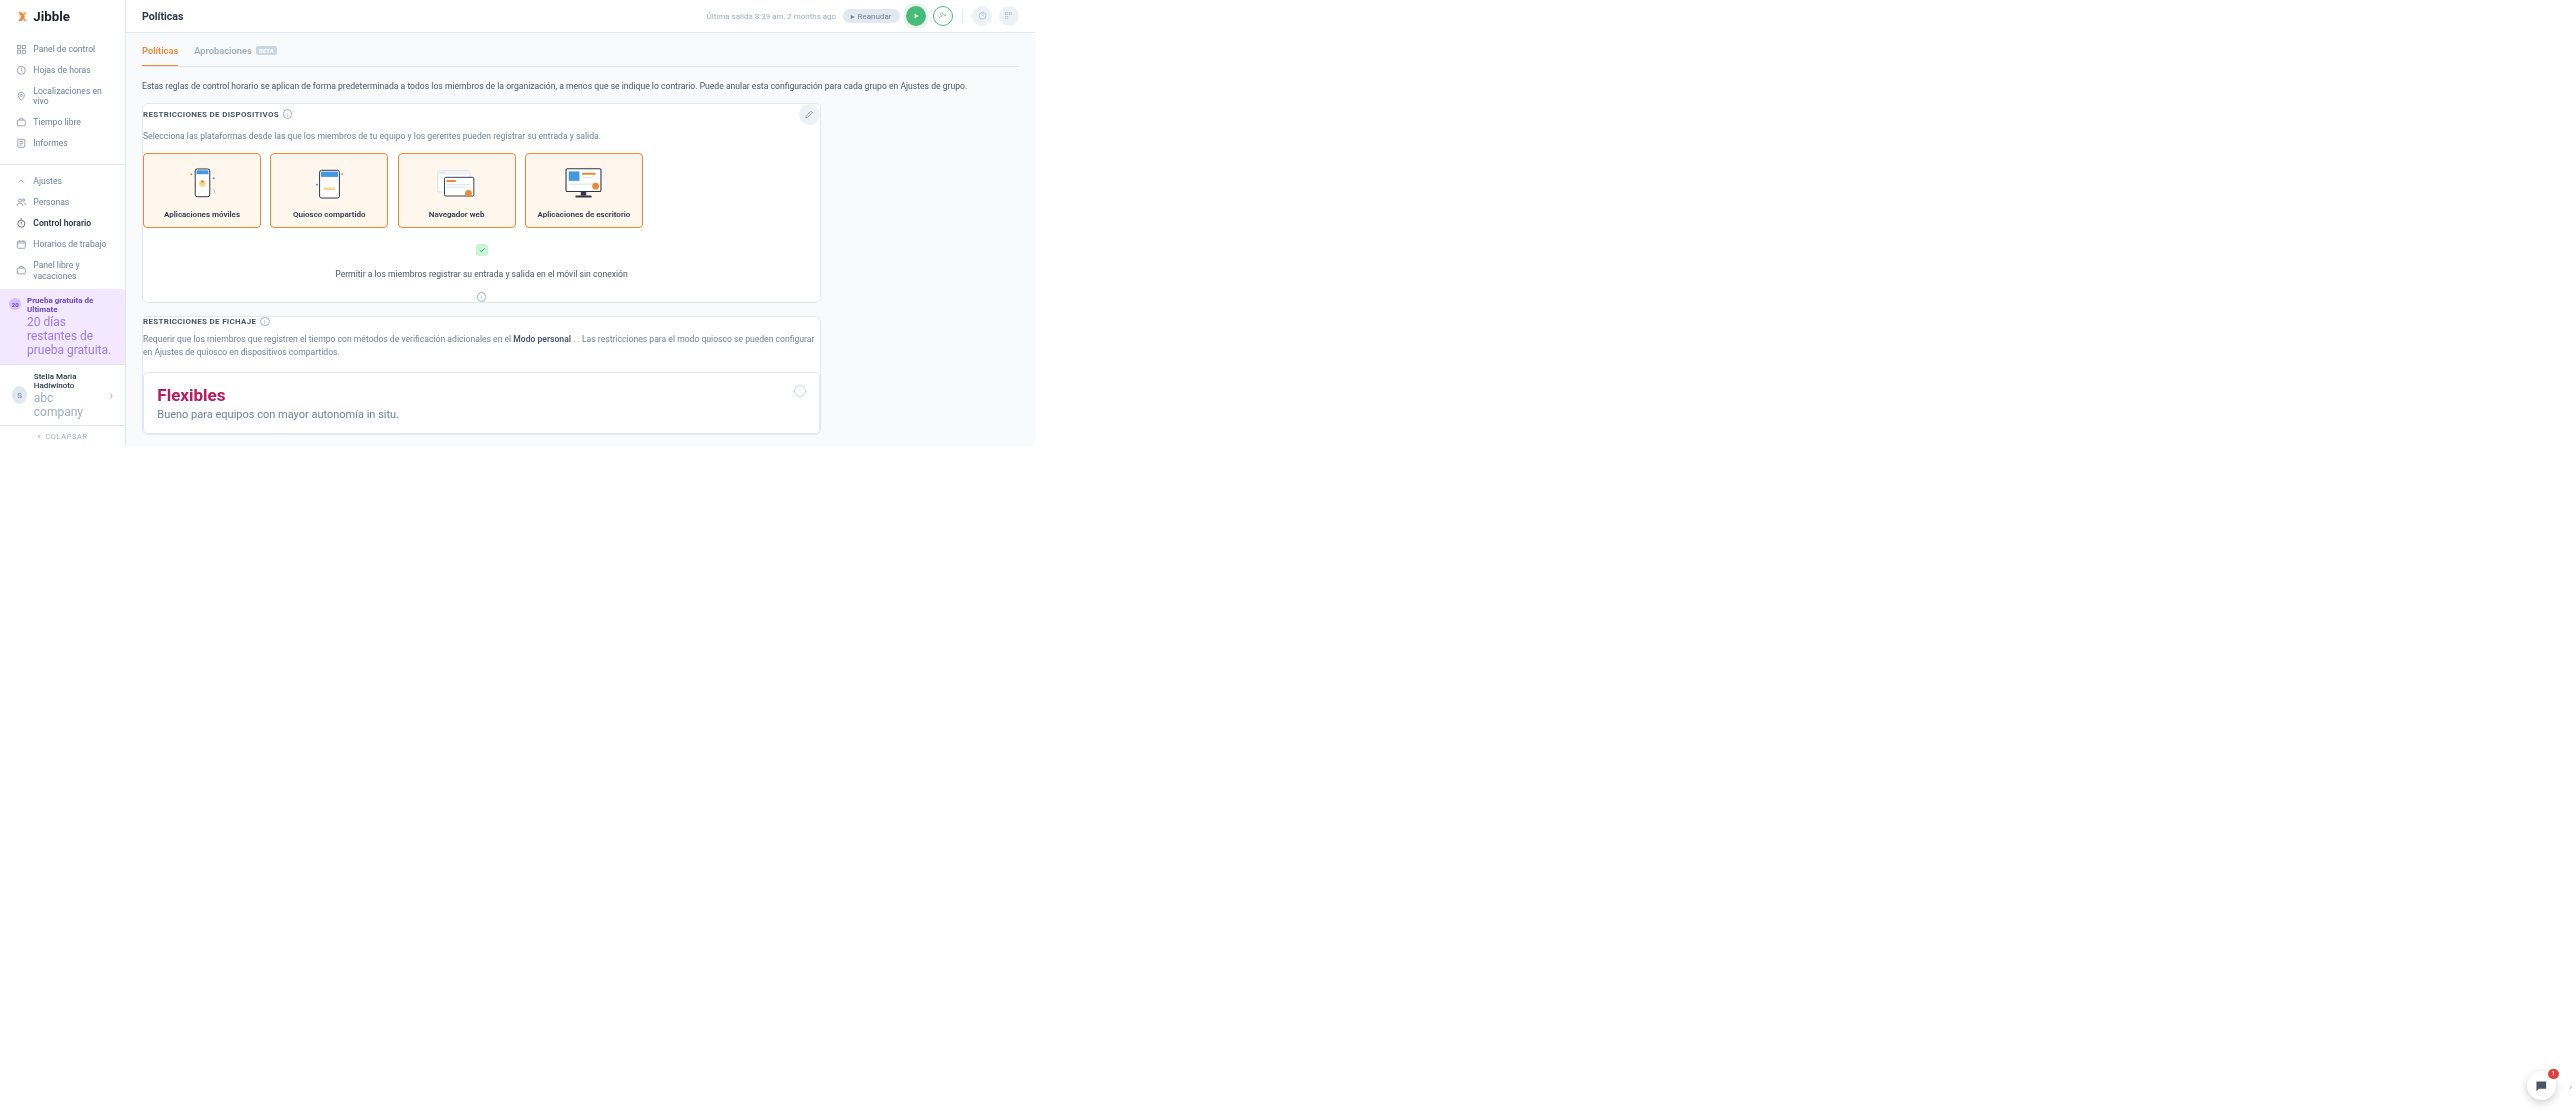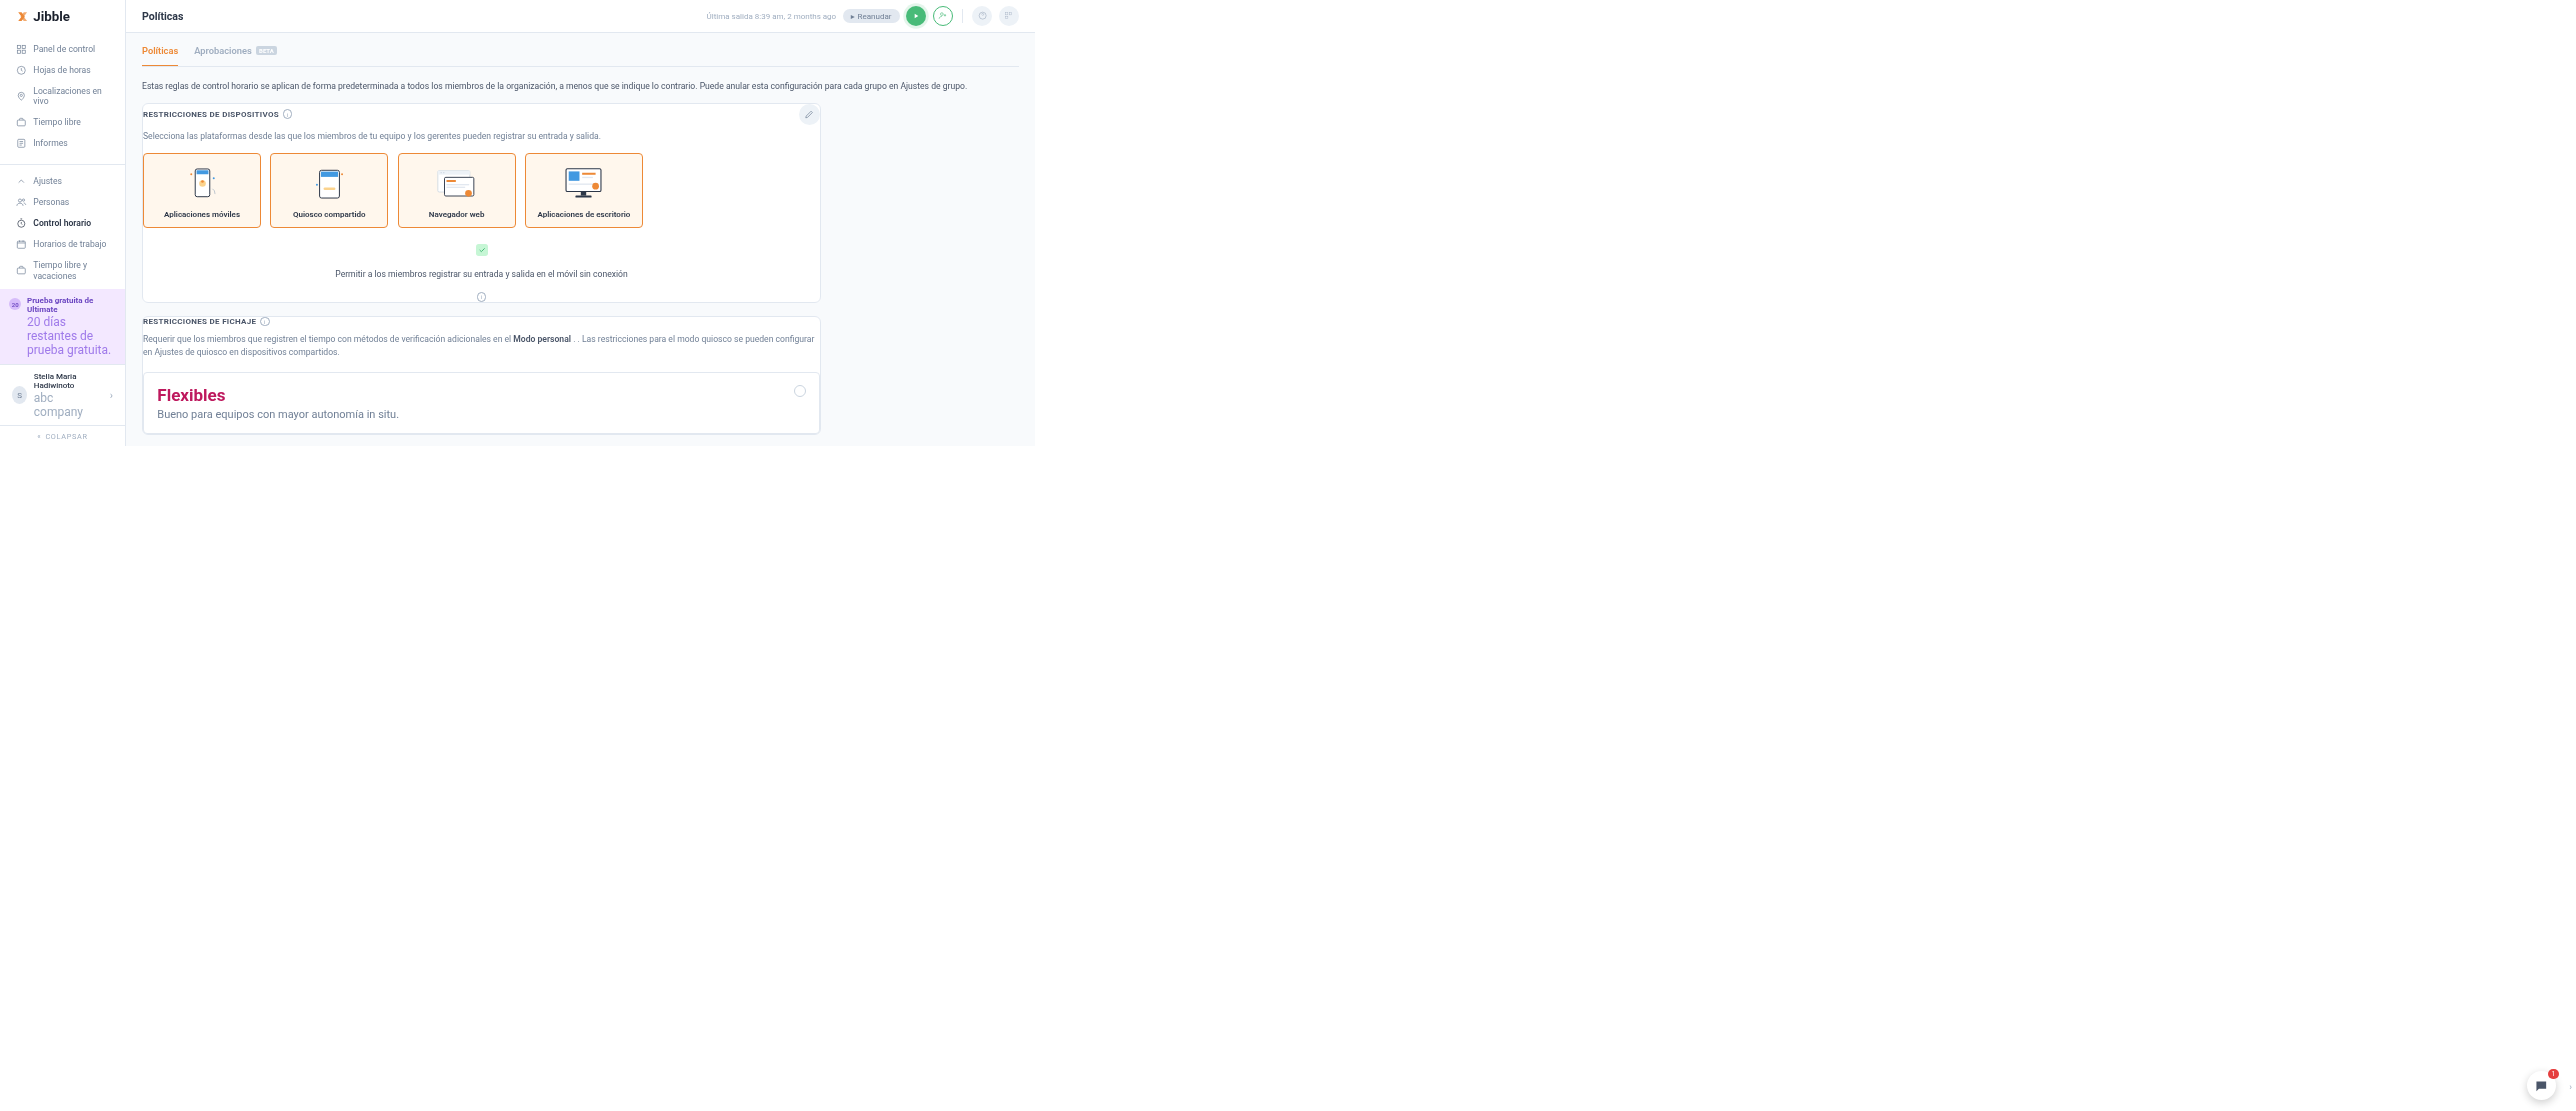--- a/index.html
+++ b/index.html
@@ -493,21 +493,21 @@
             </span>
           <span>Horarios de trabajo</span>
         </div>
         <div class="nav-item">
           <span class="nav-icon">
               <svg viewBox="0 0 24 24">
                 <rect x="3" y="7" width="18" height="13" rx="2"></rect>
                 <path d="M8 7V5a2 2 0 012-2h4a2 2 0 012 2v2"></path>
               </svg>
             </span>
-          <span class="nav-multiline">Tiempo libre y vacaciones</span>
+          <span class="nav-multiline">Panel libre y vacaciones</span>
         </div>
         <div class="nav-item">
           <span class="nav-icon">
               <svg viewBox="0 0 24 24">
                 <path d="M12 21s-7-6-7-11a7 7 0 0114 0c0 5-7 11-7 11z"></path>
                 <circle cx="12" cy="10" r="2.5"></circle>
               </svg>
             </span>
           <span>Localizaciones</span>
         </div>

